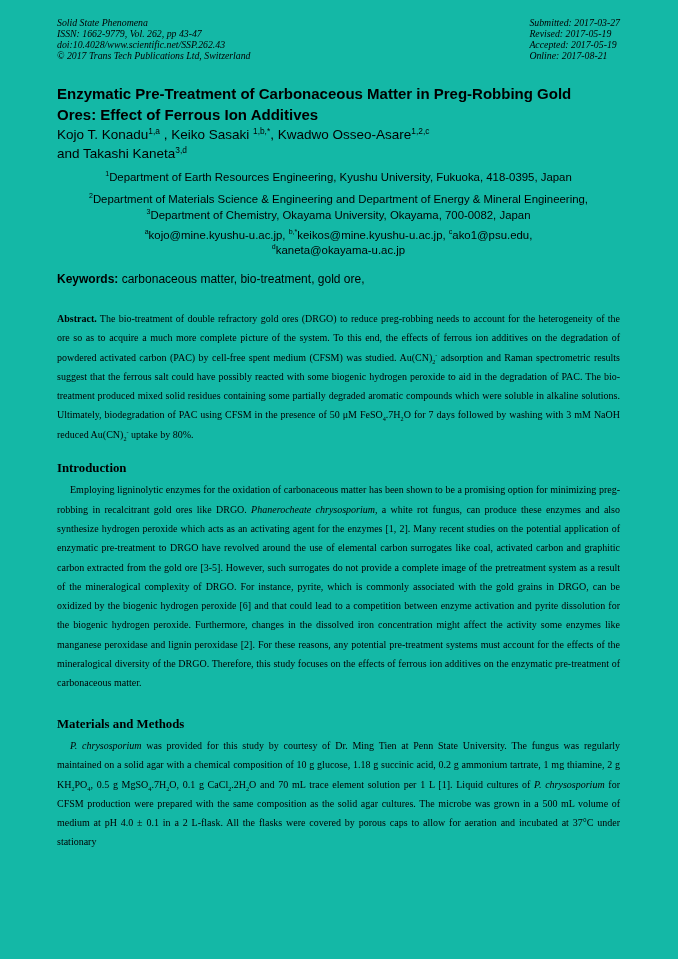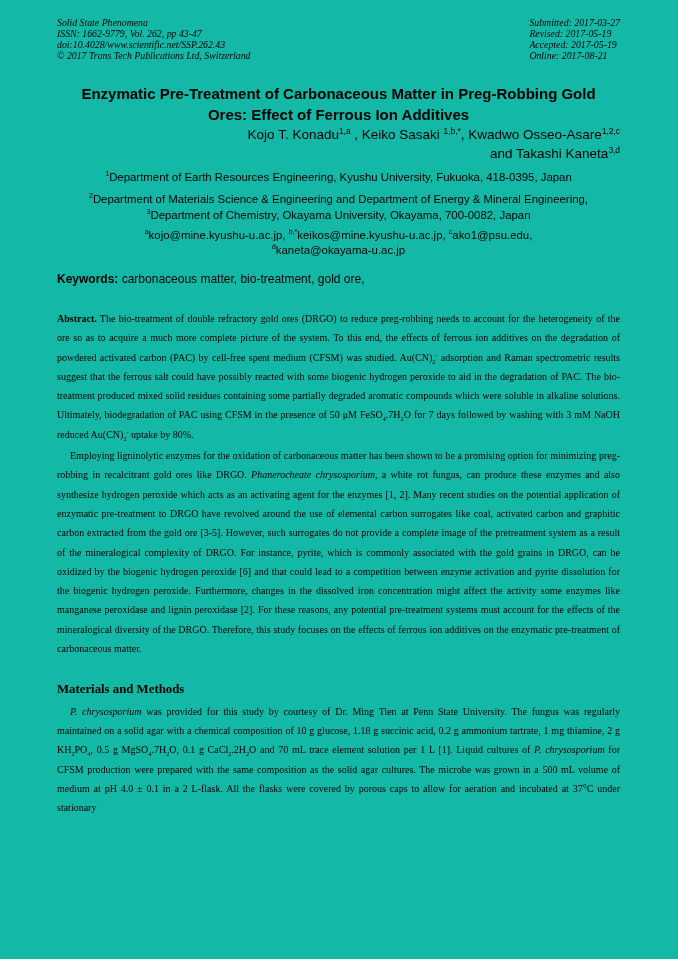--- a/index.html
+++ b/index.html
@@ -5,25 +5,25 @@
   html,body { margin:0; padding:0; background:#888; }
   .page {
     width:678px; height:959px; margin:0 auto; background:#14b8a6; color:#000;
     box-sizing:border-box; padding:17px 58px 0 57px; overflow:hidden;
     font-family:"Liberation Serif", serif;
   }
   .hdr { display:flex; justify-content:space-between;
     font-family:"Liberation Serif", serif; font-style:italic;
     font-size:9.8px; line-height:11px; }
   .hdr-right { }
-  .title-block { margin-top:22px; text-align:center;
+  .title-block { margin-top:22px; text-align:left;
     font-family:"Liberation Sans", sans-serif; font-weight:bold;
     font-size:15px; line-height:21px; }
   .title-line { white-space:nowrap; }
-  .authors { margin-top:0; text-align:right;
+  .authors { margin-top:0; text-align:left;
     font-family:"Liberation Sans", sans-serif; font-size:13.5px; line-height:19px; }
   .affil { text-align:center; font-family:"Liberation Sans", sans-serif;
     font-size:11.4px; line-height:16px; }
   .affil-1 { margin-top:6px; }
   .affil-2 { margin-top:6px; }
   .affil-3 { margin-top:0; }
   .emails { margin-top:5px; text-align:center;
     font-family:"Liberation Sans", sans-serif; font-size:11.4px; line-height:15px; }
   .keywords { margin-top:14px; font-family:"Liberation Sans", sans-serif;
     font-size:12px; line-height:15px; }
@@ -70,18 +70,19 @@
   <div class="affil affil-1"><sup>1</sup><span>Department of Earth Resources Engineering, Kyushu University, Fukuoka, 418-0395, Japan</span></div>
   <div class="affil affil-2"><sup>2</sup><span>Department of Materials Science &amp; Engineering and Department of Energy &amp; Mineral Engineering,</span><br></div>
   <div class="affil affil-3"><sup>3</sup><span>Department of Chemistry, Okayama University, Okayama, 700-0082, Japan</span></div>
 
   <div class="emails"><sup>a</sup><span>kojo@mine.kyushu-u.ac.jp, </span><sup>b,*</sup><span>keikos@mine.kyushu-u.ac.jp, </span><sup>c</sup><span>ako1@psu.edu,</span><br><sup>d</sup><span>kaneta@okayama-u.ac.jp</span></div>
 
   <div class="keywords"><b>Keywords:</b><span> carbonaceous matter, bio-treatment, gold ore,</span></div>
 
   <div class="body-text abstract"><b>Abstract.</b><span> The bio-treatment of double refractory gold ores (DRGO) to reduce preg-robbing needs to account for the heterogeneity of the ore so as to acquire a much more complete picture of the system. To this end, the effects of ferrous ion additives on the degradation of powdered activated carbon (PAC) by cell-free spent medium (CFSM) was studied. Au(CN)</span><sub>2</sub><sup>-</sup><span> adsorption and Raman spectrometric results suggest that the ferrous salt could have possibly reacted with some biogenic hydrogen peroxide to aid in the degradation of PAC. The bio-treatment produced mixed solid residues containing some partially degraded aromatic compounds which were soluble in alkaline solutions. Ultimately, biodegradation of PAC using CFSM in the presence of 50 μM FeSO</span><sub>4</sub><span>.7H</span><sub>2</sub><span>O for 7 days followed by washing with 3 mM NaOH reduced Au(CN)</span><sub>2</sub><sup>-</sup><span> uptake by 80%.</span></div>
 
+  <div class="section-heading">Introduction</div>
   <div class="body-text para"><span>Employing ligninolytic enzymes for the oxidation of carbonaceous matter has been shown to be a promising option for minimizing preg-robbing in recalcitrant gold ores like DRGO. </span><i>Phanerocheate chrysosporium</i><span>, a white rot fungus, can produce these enzymes and also synthesize hydrogen peroxide which acts as an activating agent for the enzymes [1, 2]. Many recent studies on the potential application of enzymatic pre-treatment to DRGO have revolved around the use of elemental carbon surrogates like coal, activated carbon and graphitic carbon extracted from the gold ore [3-5]. However, such surrogates do not provide a complete image of the pretreatment system as a result of the mineralogical complexity of DRGO. For instance, pyrite, which is commonly associated with the gold grains in DRGO, can be oxidized by the biogenic hydrogen peroxide [6] and that could lead to a competition between enzyme activation and pyrite dissolution for the biogenic hydrogen peroxide. Furthermore, changes in the dissolved iron concentration might affect the activity some enzymes like manganese peroxidase and lignin peroxidase [2]. For these reasons, any potential pre-treatment systems must account for the effects of the mineralogical diversity of the DRGO. Therefore, this study focuses on the effects of ferrous ion additives on the enzymatic pre-treatment of carbonaceous matter.</span></div>
 
   <div class="section-heading materials">Materials and Methods</div>
   <div class="body-text para"><i>P. chrysosporium</i><span> was provided for this study by courtesy of Dr. Ming Tien at Penn State University. The fungus was regularly maintained on a solid agar with a chemical composition of 10 g glucose, 1.18 g succinic acid, 0.2 g ammonium tartrate, 1 mg thiamine, 2 g KH</span><sub>2</sub><span>PO</span><sub>4</sub><span>, 0.5 g MgSO</span><sub>4</sub><span>.7H</span><sub>2</sub><span>O, 0.1 g CaCl</span><sub>2</sub><span>.2H</span><sub>2</sub><span>O and 70 mL trace element solution per 1 L [1]. Liquid cultures of </span><i>P. chrysosporium</i><span> for CFSM production were prepared with the same composition as the solid agar cultures. The microbe was grown in a 500 mL volume of medium at pH 4.0 ± 0.1 in a 2 L-flask. All the flasks were covered by porous caps to allow for aeration and incubated at 37°C under stationary</span></div>
 
 </div>
 
 </body></html>

